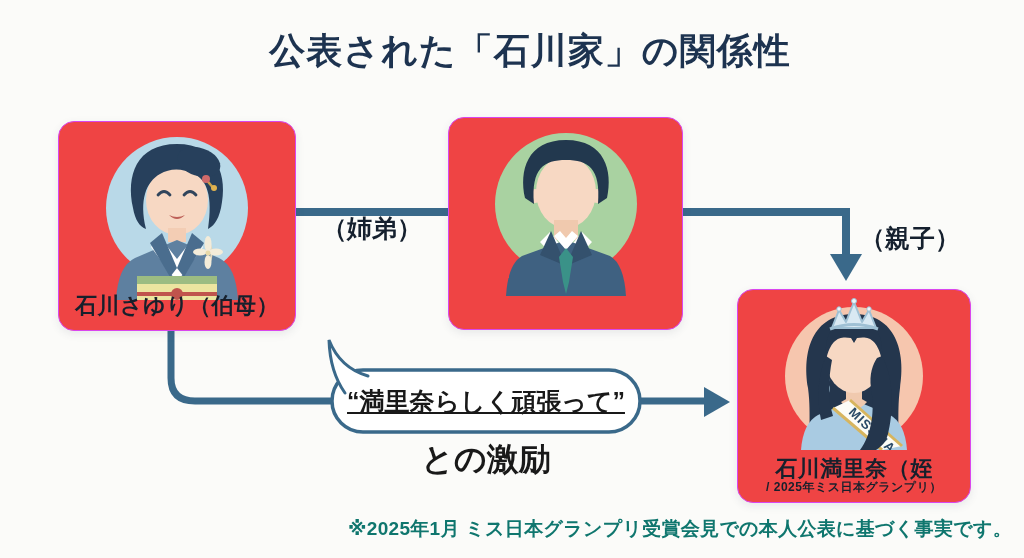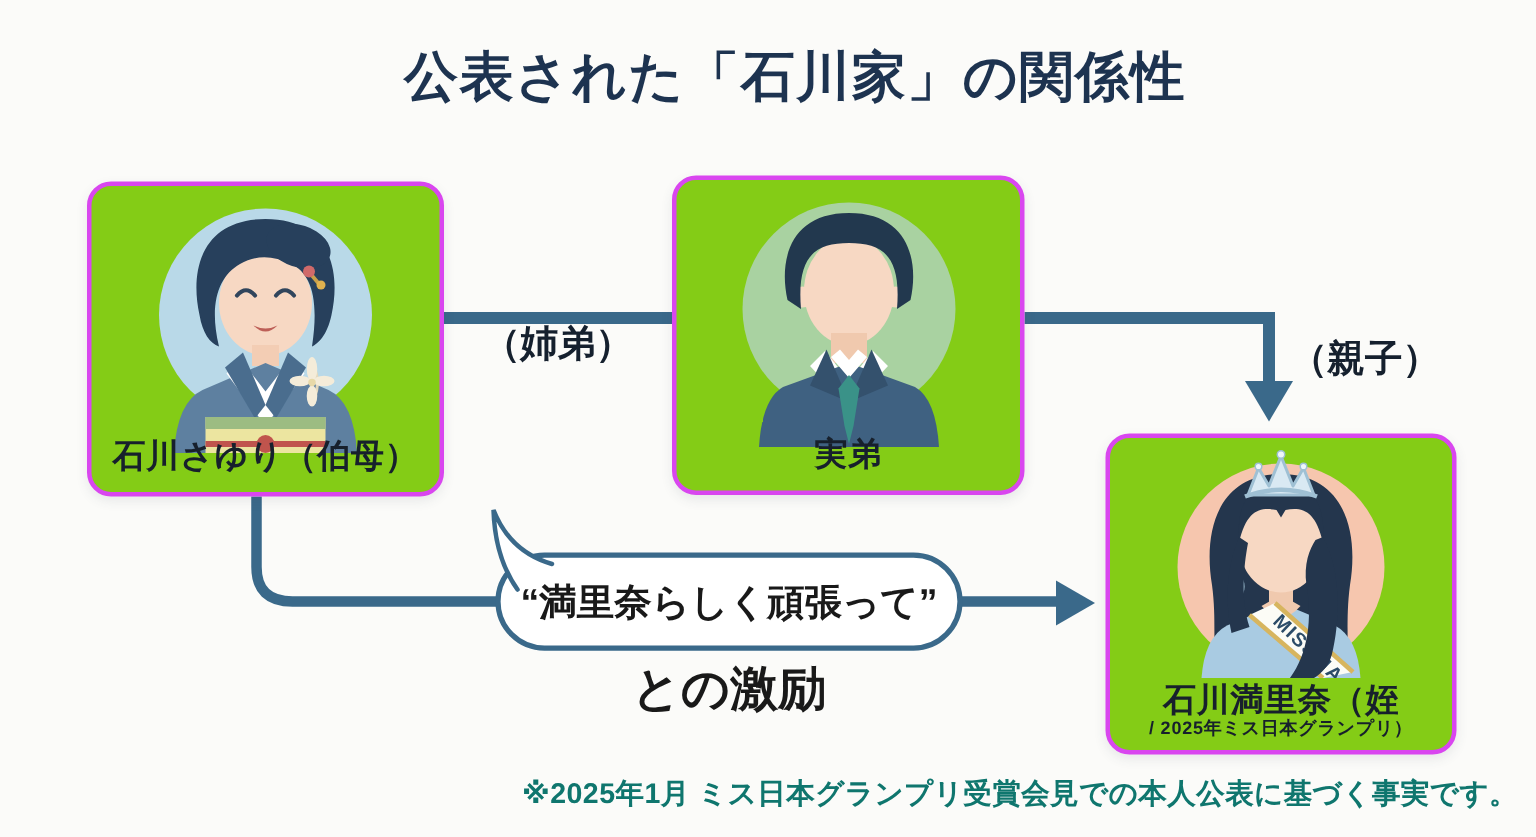--- a/index.html
+++ b/index.html
@@ -23,22 +23,22 @@
     letter-spacing: 1px;
     padding-left: 36px;
   }
   .connectors {
     position: absolute; inset: 0;
     width: 1024px; height: 558px;
     z-index: 1;
   }
   .card {
     position: absolute;
-    background: #84cc16;
-    border: 3px solid #d946ef;
+    background: #ef4444;
+    border: 1px solid #d946ef;
     border-radius: 16px;
     box-shadow: 0 3px 8px rgba(60,70,90,0.10);
     z-index: 2;
     overflow: hidden;
   }
   .card-sayuri  { left: 58px;  top: 121px; width: 238px; height: 210px; }
   .card-brother { left: 448px; top: 117px; width: 235px; height: 213px; }
   .card-marina  { left: 737px; top: 289px; width: 234px; height: 214px; }
   .card svg.avatar { display: block; margin: 6px auto 0 auto; }
   .card-label {
@@ -62,20 +62,21 @@
   .rel-sibling { left: 296px; top: 169px; width: 152px; text-align: center; margin-top: 43px; }
   .rel-parent  { left: 860px; top: 222px; }
   .bubble-text {
     position: absolute;
     left: 332px; top: 370px; width: 308px; height: 62px;
     display: flex; align-items: center; justify-content: center;
     font-size: 25px; font-weight: 800;
     color: #191919;
     z-index: 3;
     white-space: nowrap;
+    text-decoration: underline;
   }
   .bubble-caption {
     position: absolute;
     left: 332px; top: 438px; width: 308px;
     text-align: center;
     font-size: 32px; font-weight: 800;
     color: #191919;
     z-index: 3;
   }
   .footnote {
@@ -170,21 +171,20 @@
       <path d="M 74 118 L 100 146 L 126 118 L 116 108 L 100 128 L 84 108 Z" fill="#ffffff"></path>
 
       <path d="M 100 116 L 56 132 Q 42 140 40 172 L 160 172 Q 158 140 144 132 Z" fill="#3f6181"></path>
       <path d="M 85 107 L 100 142 L 74 131 Z" fill="#34516d"></path>
       <path d="M 115 107 L 126 131 L 100 142 Z" fill="#34516d"></path>
 
       <path d="M 88 112 L 100 126 L 112 112 L 106 107 L 100 114 L 94 107 Z" fill="#ffffff"></path>
 
       <path d="M 100 124 L 93 133 L 97 158 L 100 170 L 103 158 L 107 133 Z" fill="#3a9288"></path>
     </svg>
-    <div class="card-label">実弟</div>
   </div>
 
   <div class="card card-marina">
     <svg class="avatar" width="200" height="154" viewBox="0 0 200 154">
       <circle cx="100" cy="80" r="69" fill="#f6c6ae"></circle>
 
       <path d="M 100 18 C 142 18 152 56 146 92 C 142 122 148 140 139 154 L 61 154 C 52 140 58 122 54 92 C 48 56 58 18 100 18 Z" fill="#24364d"></path>
 
       <rect x="92" y="92" width="16" height="16" fill="#f0c9ae"></rect>
 

